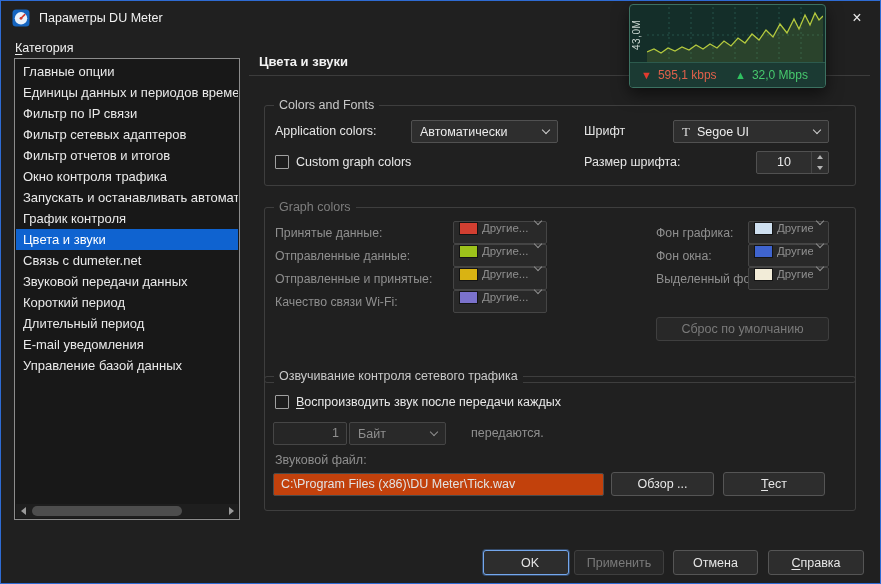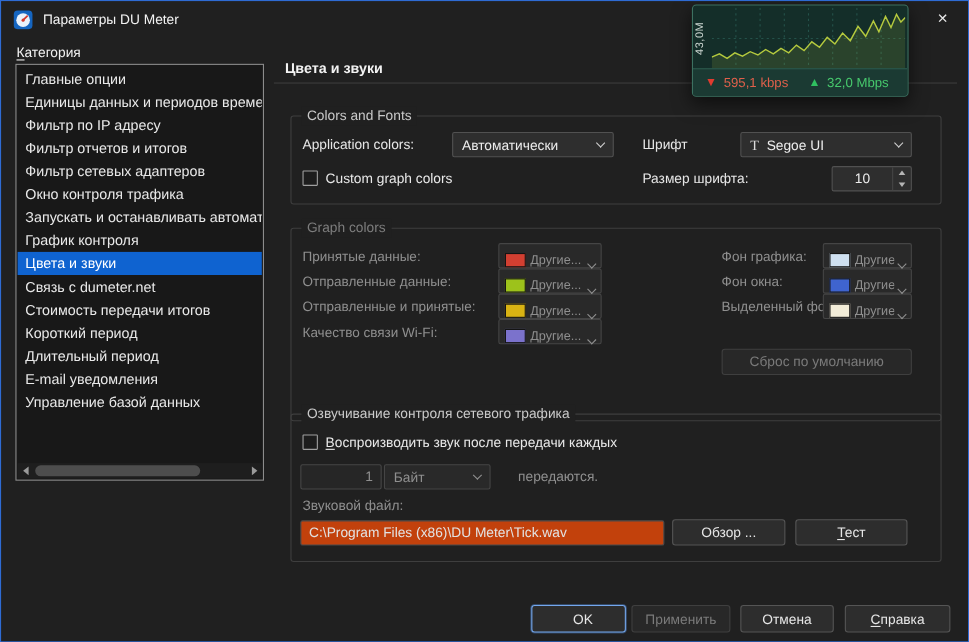--- a/index.html
+++ b/index.html
@@ -13,21 +13,21 @@
   u{text-decoration:underline;text-underline-offset:2px;}
 
   
   .titlebar{position:absolute;top:0;left:0;right:0;height:34px;}
   .app-icon{position:absolute;left:11px;top:8px;width:18px;height:18px;}
   .title-text{position:absolute;left:38px;top:0;line-height:34px;font-size:12.5px;color:#f2f2f2;white-space:nowrap;}
   .close-btn{position:absolute;right:0;top:0;width:46px;height:34px;display:flex;align-items:center;justify-content:center;color:#eaeaea;font-size:16px;cursor:default;}
 
   
   .category-label{position:absolute;left:14px;top:40px;color:#f0f0f0;}
-  .listbox{position:absolute;left:13px;top:57px;width:226px;height:379px;background:#181818;border:1px solid #8c8c8c;overflow:hidden;}
+  .listbox{position:absolute;left:13px;top:57px;width:226px;height:462px;background:#181818;border:1px solid #8c8c8c;overflow:hidden;}
   .list-items{position:absolute;top:2px;left:1px;right:1px;}
   .list-item{height:21px;line-height:21px;padding:0 7px;font-size:13px;white-space:nowrap;overflow:hidden;color:#e9e9e9;}
   .list-item.selected{background:#0f63d0;color:#ffffff;}
   .hscroll{position:absolute;left:1px;right:1px;bottom:1px;height:14px;background:#1e1e1e;display:flex;align-items:center;}
   .scroll-arrow{width:14px;height:14px;display:flex;align-items:center;justify-content:center;}
   .tri-left{width:0;height:0;border-top:4px solid transparent;border-bottom:4px solid transparent;border-right:5px solid #9a9a9a;}
   .tri-right{width:0;height:0;border-top:4px solid transparent;border-bottom:4px solid transparent;border-left:5px solid #9a9a9a;}
   .scroll-track{flex:1;position:relative;height:14px;}
   .scroll-thumb{position:absolute;left:2px;top:2px;height:10px;width:150px;background:#4d4d4d;border-radius:5px;}
 
@@ -64,21 +64,21 @@
   .tri-up{width:0;height:0;border-left:3px solid transparent;border-right:3px solid transparent;border-bottom:4px solid #b5b5b5;}
   .tri-down{width:0;height:0;border-left:3px solid transparent;border-right:3px solid transparent;border-top:4px solid #b5b5b5;}
 
   .gc-col{position:absolute;display:flex;flex-direction:column;}
   .gc-left{left:10px;top:13px;width:282px;}
   .gc-right{left:391px;top:13px;width:173px;}
   .gc-row{display:flex;align-items:center;height:23px;}
   .gc-left .gc-label{width:178px;}
   .gc-right .gc-label{width:92px;}
   .gc-label{color:#8f8f8f;white-space:nowrap;overflow:hidden;flex:none;font-size:12.3px;}
-  .color-combo{display:flex;align-items:flex-end;gap:4px;background:#292929;border:1px solid #454545;border-radius:2px;height:23px;padding:0 5px;color:#8f8f8f;flex:none;}
+  .color-combo{display:flex;align-items:flex-start;gap:4px;background:#292929;border:1px solid #454545;border-radius:2px;height:23px;padding:0 5px;color:#8f8f8f;flex:none;}
   .gc-left .color-combo{width:94px;}
   .gc-right .color-combo{width:81px;}
   .swatch{width:19px;height:13px;border:1px solid #141414;flex:none;}
   .combo-text{flex:1;font-size:11.5px;white-space:nowrap;overflow:hidden;}
   .color-combo .chev{border-color:#8f8f8f;}
 
   .btn{display:flex;align-items:center;justify-content:center;background:#2d2d2d;border:1px solid #555555;border-radius:3px;color:#e6e6e6;font-size:12.5px;white-space:nowrap;}
   .btn.disabled{color:#7a7a7a;border-color:#3f3f3f;background:#282828;}
 
   .text-input{background:#c2410c;border:1px solid #4a4a4a;border-radius:2px;line-height:21px;padding:0 7px;color:#e2e2e2;white-space:nowrap;overflow:hidden;}
@@ -151,37 +151,37 @@
   </div>
 
   <span class="category-label"><u>К</u>атегория</span>
   <div class="listbox">
     <div class="list-items">
 
         <div class="list-item">Главные опции</div>
 
         <div class="list-item">Единицы данных и периодов времени</div>
 
-        <div class="list-item">Фильтр по IP адресу</div>
+        <div class="list-item">Фильтр по IP связи</div>
+
+        <div class="list-item">Фильтр сетевых адаптеров</div>
 
         <div class="list-item">Фильтр отчетов и итогов</div>
 
-        <div class="list-item">Фильтр сетевых адаптеров</div>
-
         <div class="list-item">Окно контроля трафика</div>
 
         <div class="list-item">Запускать и останавливать автоматически</div>
 
         <div class="list-item">График контроля</div>
 
         <div class="list-item selected">Цвета и звуки</div>
 
         <div class="list-item">Связь с dumeter.net</div>
 
-        <div class="list-item">Стоимость передачи итогов</div>
+        <div class="list-item">Звуковой передачи данных</div>
 
         <div class="list-item">Короткий период</div>
 
         <div class="list-item">Длительный период</div>
 
         <div class="list-item">E-mail уведомления</div>
 
         <div class="list-item">Управление базой данных</div>
       </div>
     <div class="hscroll">

